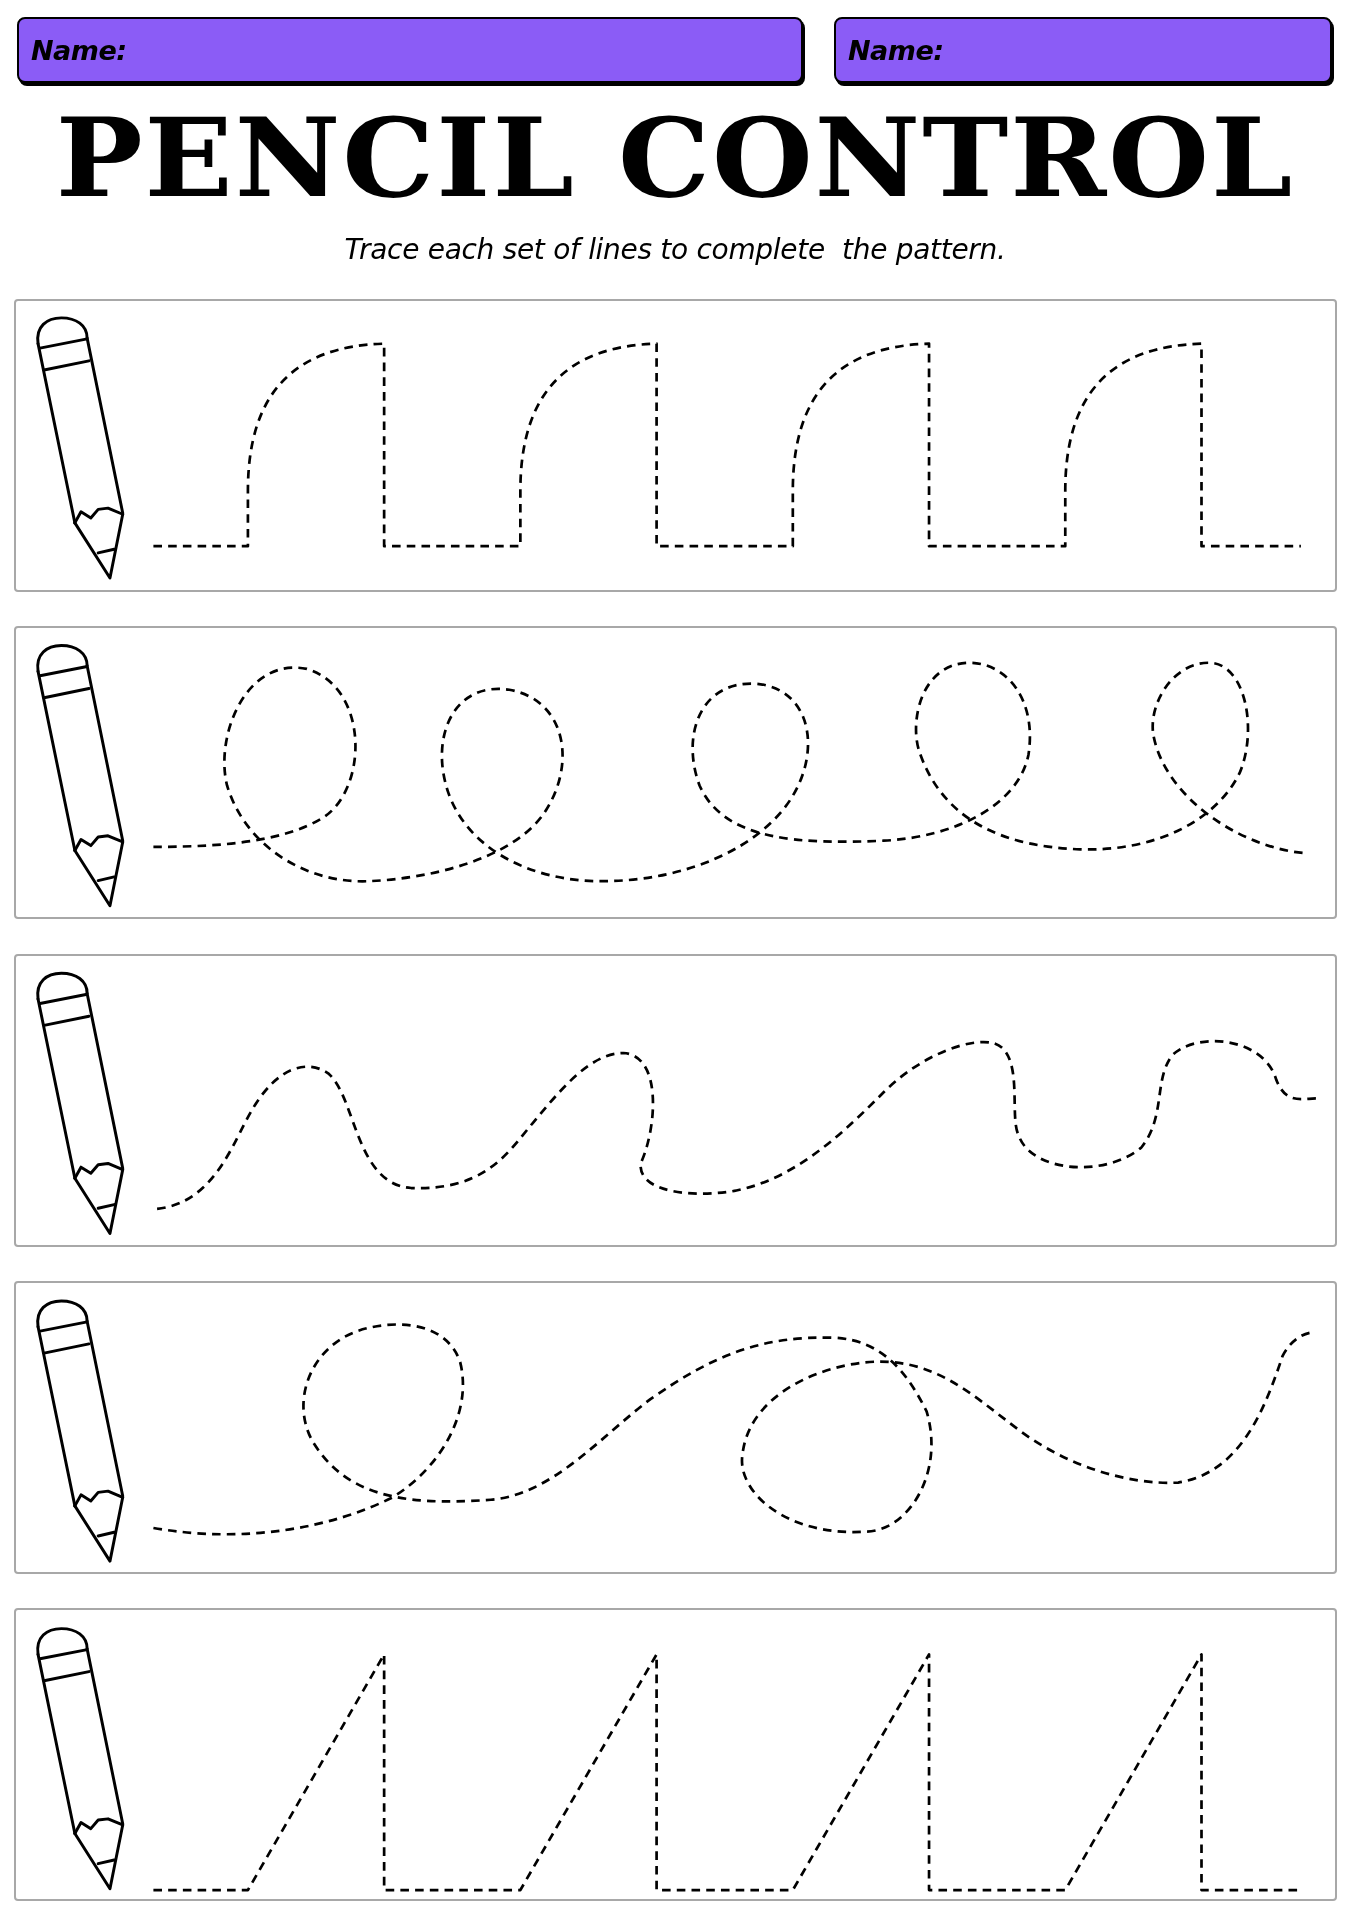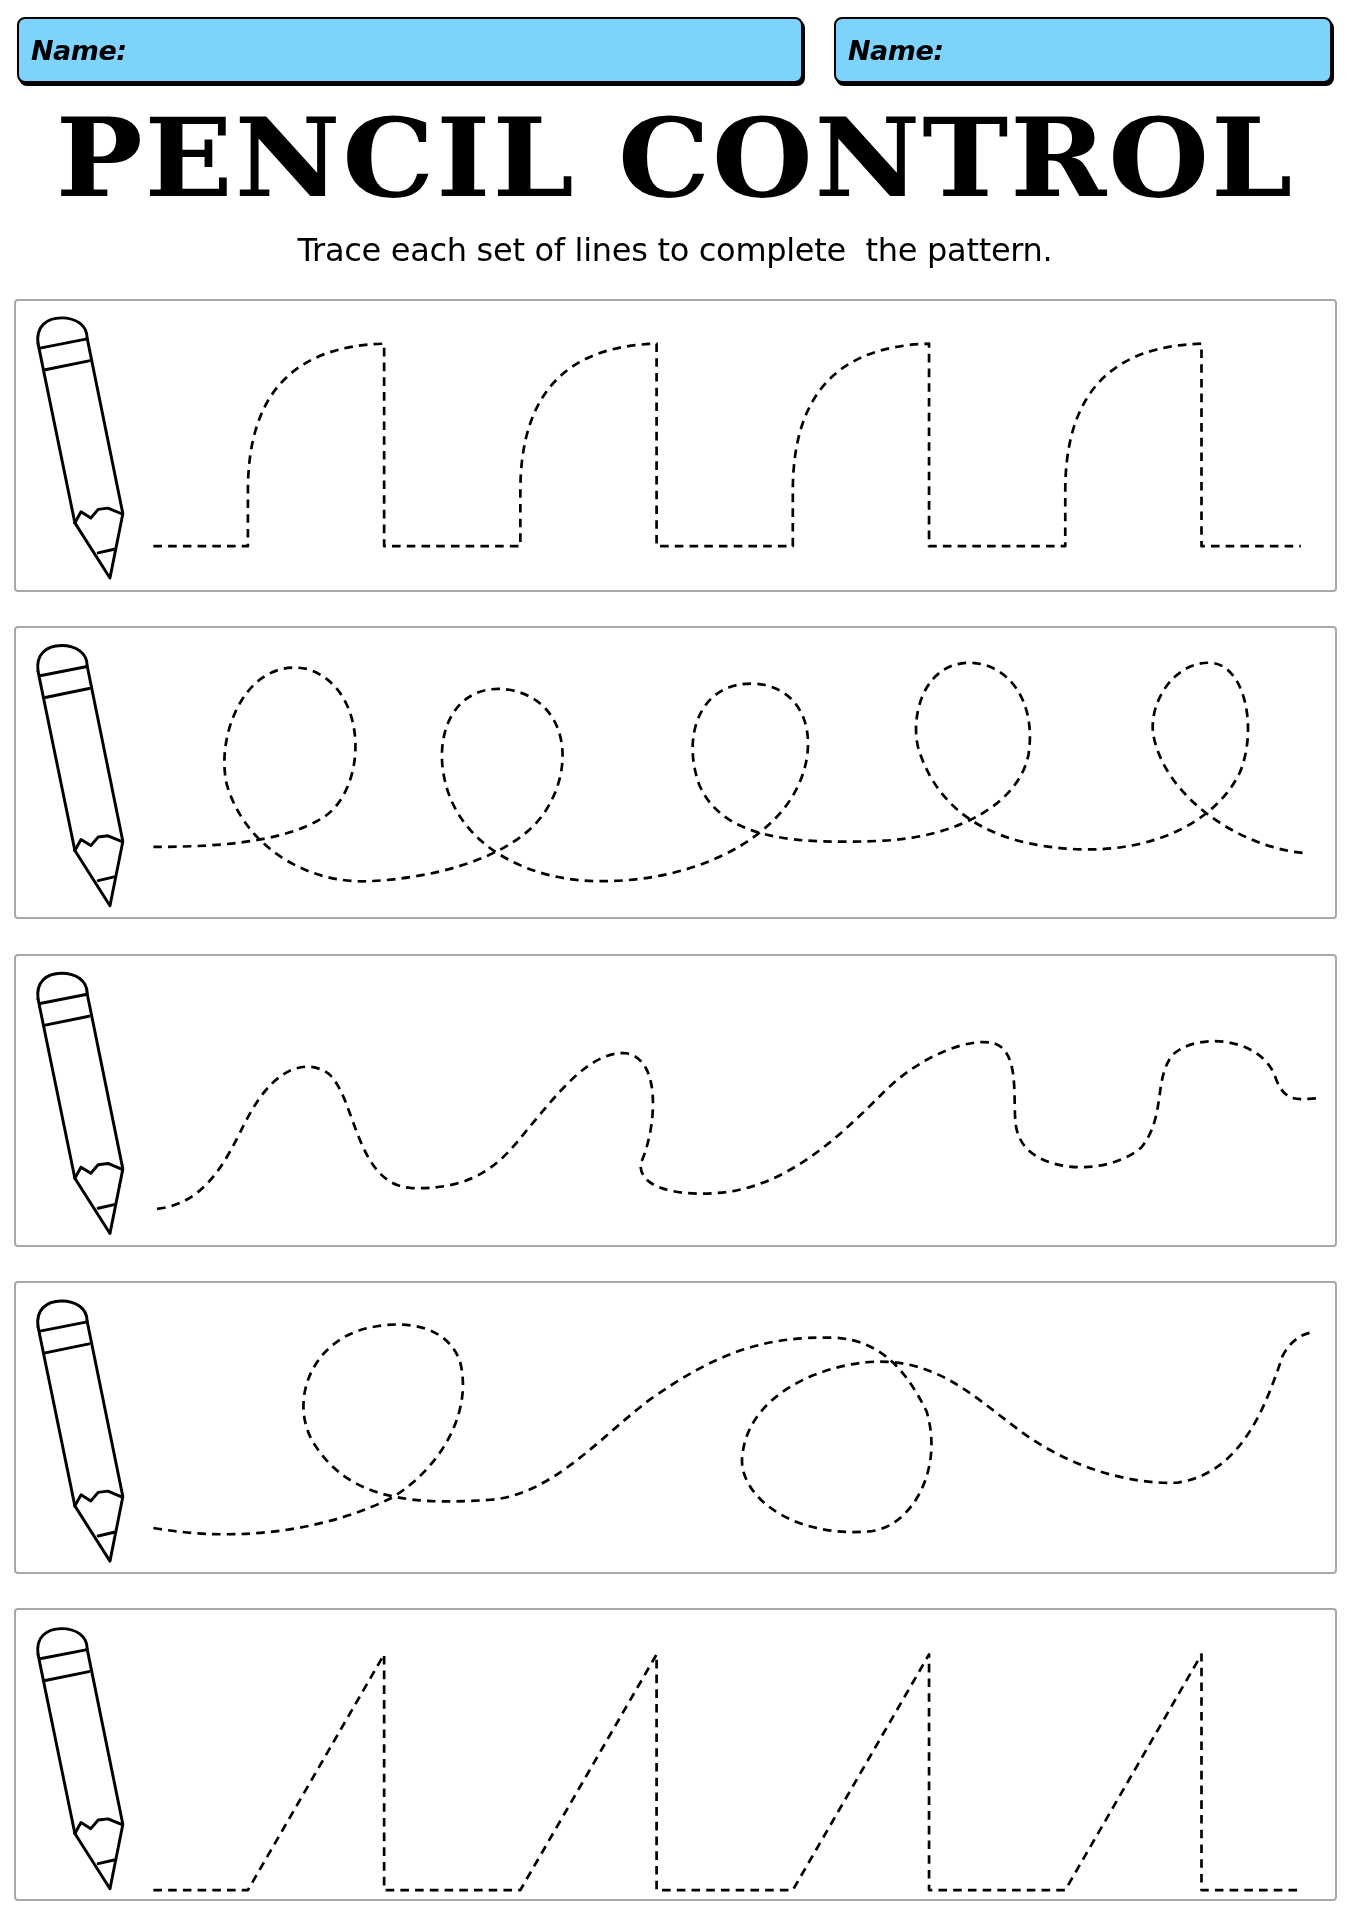--- a/index.html
+++ b/index.html
@@ -1,18 +1,18 @@
 <!DOCTYPE html>
 <html><head>
 <meta charset="utf-8">
 <style>
   html, body { margin: 0; padding: 0; background: #ffffff; }
   body { width: 1350px; height: 1920px; position: relative; overflow: hidden; font-family: "DejaVu Sans", sans-serif; color: #000; }
   .field {
-    position: absolute; box-sizing: border-box; background: #7dd3fc;
+    position: absolute; box-sizing: border-box; background: #8b5cf6;
     border: 2px solid #000; border-radius: 8px;
     box-shadow: 2px 3px 0 #000;
     text-decoration: underline;
   }
   .field-label {
     position: absolute; left: 12px; top: 50%; transform: translateY(-50%);
     font-family: "DejaVu Sans", sans-serif; font-style: italic; font-weight: bold;
     font-size: 27px; letter-spacing: -0.5px;
   }
   #name-field { left: 17px; top: 17px; width: 786px; height: 66px; }
@@ -20,21 +20,21 @@
   .title {
     position: absolute; left: 0; width: 1350px; top: 102px; height: 112px;
     text-align: center; white-space: nowrap;
     font-family: "DejaVu Serif", serif; font-weight: bold; font-size: 118px; line-height: 112px;
     letter-spacing: 2px;
     transform: scaleX(0.98) scaleY(0.92);
   }
   .subtitle {
     position: absolute; left: 0; width: 1350px; top: 224px; height: 52px;
     text-align: center; white-space: pre;
-    font-family: "DejaVu Sans", sans-serif; font-size: 32px; line-height: 52px;
+    font-family: "DejaVu Sans", sans-serif; font-style: italic; font-size: 28px; line-height: 52px;
     letter-spacing: -0.3px;
   }
   .row-box {
     position: absolute; left: 14px; width: 1323px; height: 293px; box-sizing: border-box;
     border: 2px solid #a8a8a8; border-radius: 4px; background: #fff;
   }
   #art { position: absolute; left: 0; top: 0; width: 1350px; height: 1920px; pointer-events: none; }
   .trace { fill: none; stroke: #000; stroke-width: 2.2; stroke-dasharray: 7 5; stroke-linejoin: round; }
   .pencil { fill: none; stroke: #000; stroke-width: 2.4; stroke-linejoin: round; stroke-linecap: round; }
 </style>

